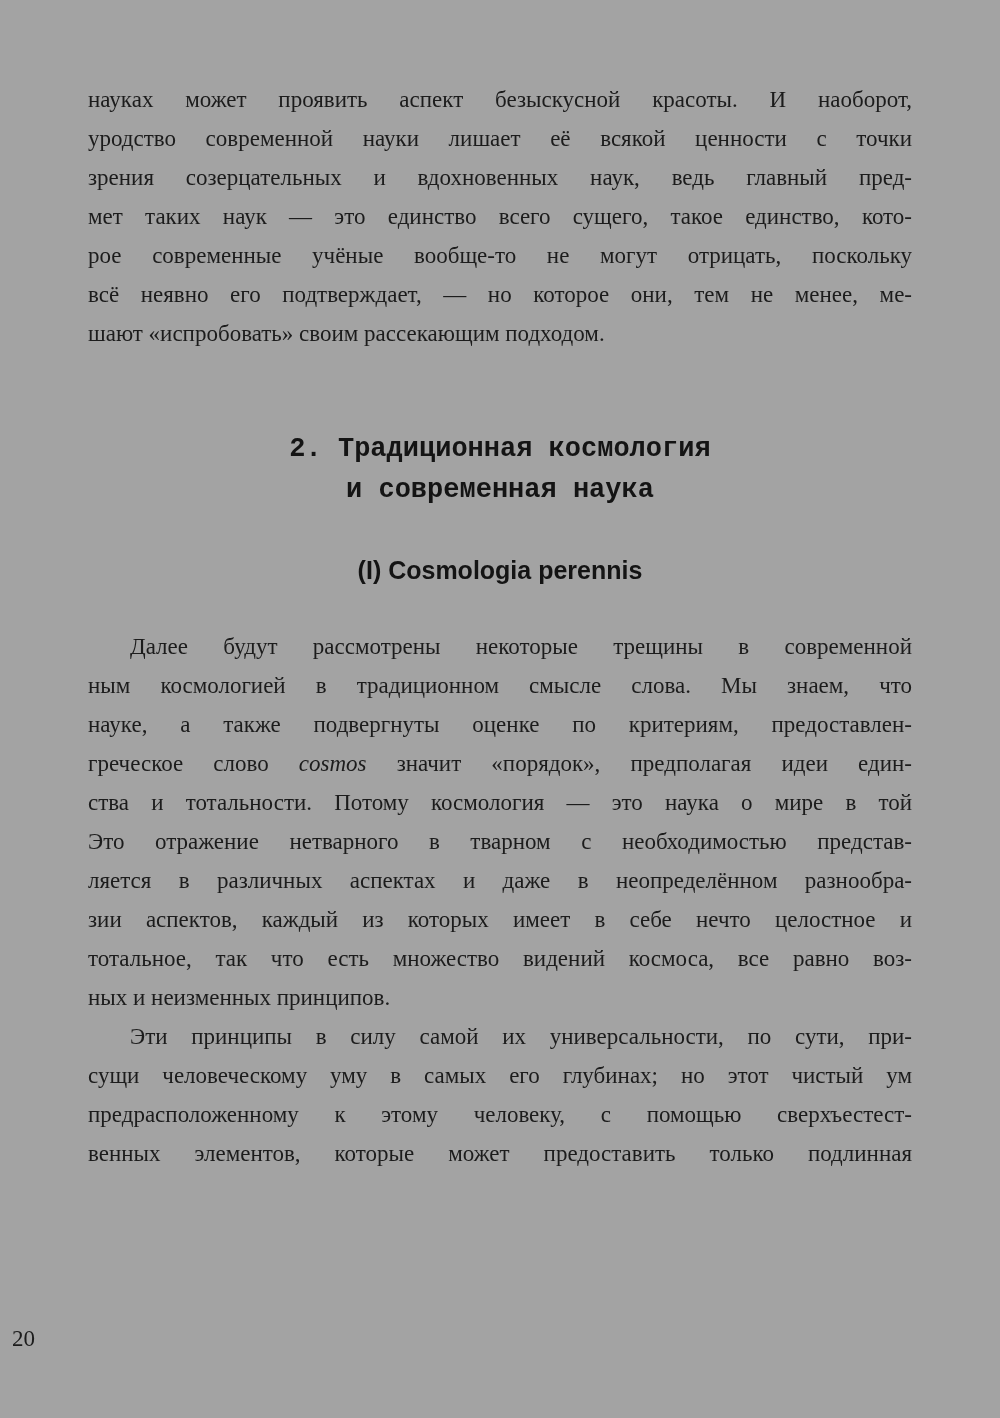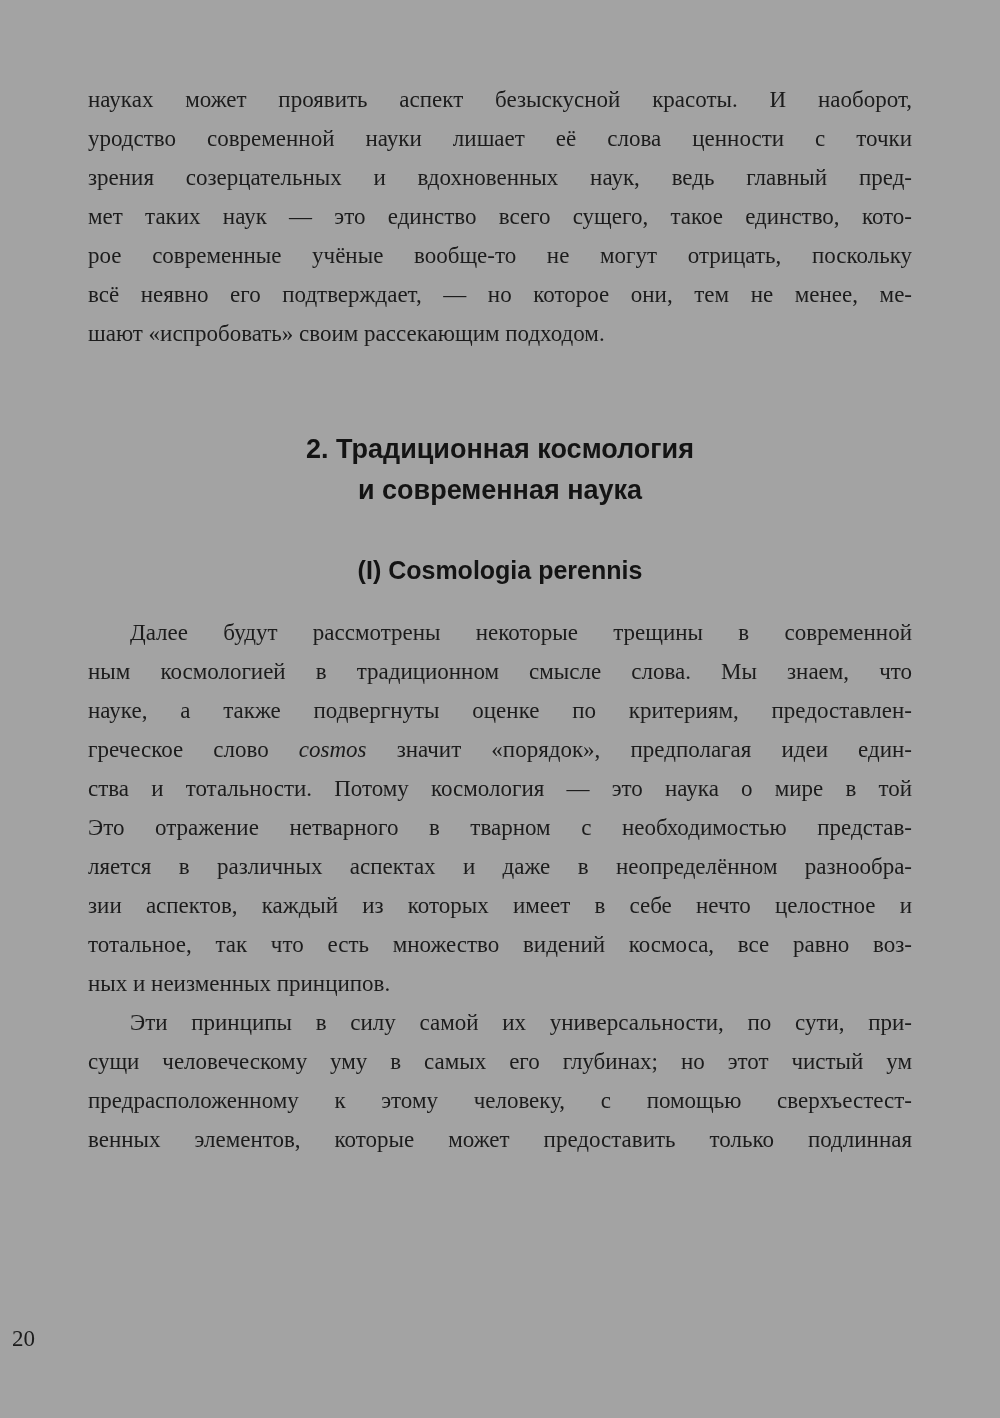--- a/index.html
+++ b/index.html
@@ -32,37 +32,37 @@
   }
   .line.last {
     text-align-last: left;
   }
   .indent-first {
     text-indent: 42px;
   }
   .heading {
     margin-top: 76px;
     text-align: center;
-    font-family: Liberation Sans, sans-serif;
+    font-family: Liberation Mono, monospace;
     font-weight: bold;
     font-size: 27px;
     line-height: 41px;
     color: #141414;
   }
   .subheading {
     margin-top: 42px;
     text-align: center;
     font-family: Liberation Sans, sans-serif;
     font-weight: bold;
     font-size: 25px;
     line-height: 34px;
     color: #141414;
   }
   .body-start {
-    margin-top: 26px;
+    margin-top: 40px;
   }
   .italic-term-style {
     font-style: italic;
   }
   .page-number {
     position: absolute;
     top: 1326px;
     left: 12px;
     width: 100%;
     text-align: left;
@@ -72,21 +72,21 @@
   }
 </style>
 </head>
 <body>
 
 <div class="page">
   <div class="textblock">
 
     <div class="paragraph">
       <div class="line">науках может проявить аспект безыскусной красоты. И наоборот,</div>
-      <div class="line">уродство современной науки лишает её слова ценности с точки</div>
+      <div class="line">уродство современной науки лишает её всякой ценности с точки</div>
       <div class="line">зрения созерцательных и вдохновенных наук, ведь главный пред-</div>
       <div class="line">мет таких наук — это единство всего сущего, такое единство, кото-</div>
       <div class="line">рое современные учёные вообще-то не могут отрицать, поскольку</div>
       <div class="line">всё неявно его подтверждает, — но которое они, тем не менее, ме-</div>
       <div class="line last">шают «испробовать» своим рассекающим подходом.</div>
     </div>
 
     <div class="heading">
       <div>2. Традиционная космология</div>
       <div>и современная наука</div>

